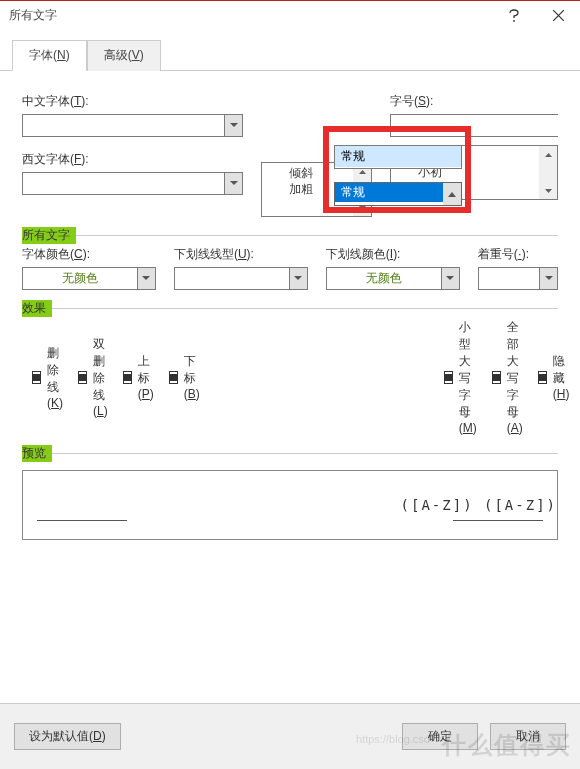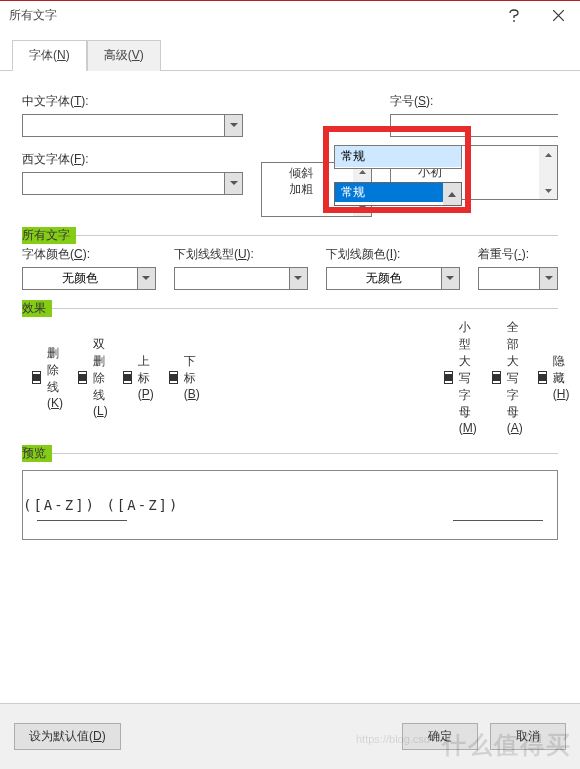--- a/index.html
+++ b/index.html
@@ -10,37 +10,37 @@
 .titlebar .btn svg { stroke: #333; fill: none; stroke-width: 1; }
 .tabs { display: flex; padding-left: 12px; border-bottom: 1px solid #ccc; margin-top: 10px; }
 .tab { padding: 6px 16px; border: 1px solid #ccc; border-bottom: none; background: #f0f0f0; color: #444; cursor: pointer; margin-bottom: -1px; }
 .tab.active { background: #fff; border-bottom: 1px solid #fff; }
 .content { padding: 22px 22px 10px; }
 .u { text-decoration: underline; }
 .row { display: flex; gap: 18px; margin-bottom: 6px; }
 .col { display: flex; flex-direction: column; }
 .label { color: #333; margin-bottom: 4px; }
 .combo { display: flex; height: 23px; }
-.combo input, .combo .val { flex: 1; border: 1px solid #7a7a7a; border-right: none; background: #fff; padding: 2px 6px; display: flex; align-items: center; color: #000000; min-width: 0; }
+.combo input, .combo .val { flex: 1; border: 1px solid #7a7a7a; border-right: none; background: #fff; padding: 2px 6px; display: flex; align-items: center; color: #4d7c0f; min-width: 0; }
 .combo .drop { width: 19px; border: 1px solid #7a7a7a; background: #e1e1e1; display: flex; align-items: center; justify-content: center; }
 .combo .drop svg { fill: #555; }
 .listbox { border: 1px solid #7a7a7a; background: #fff; height: 55px; display: flex; padding-left: 21px; }
 .listbox .items { flex: 1; padding: 2px 0; overflow: hidden; }
 .listbox .item { padding: 0 6px; line-height: 16px; color: #333; }
 .listbox .scroll { width: 18px; background: #f0f0f0; display: flex; flex-direction: column; }
 .sbtn { flex: 0 0 17px; background: #f0f0f0; display: flex; align-items: center; justify-content: center; }
 .sbtn svg { fill: #606060; }
 .fieldset { border-top: 1px solid #ccc; margin: 18px 0 8px; padding-top: 10px; position: relative; }
 .fieldset .legend { position: absolute; top: -9px; left: 0; background: #84cc16; padding-right: 6px; color: #333; }
 .checks { display: flex; gap: 60px; }
 .check-col { display: flex; gap: 11px; }
 .check { display: flex; align-items: center; gap: 6px; color: #333; }
 .check .box { width: 13px; height: 13px; border: 1px solid #333; display: flex; align-items: center; justify-content: center; }
 .check .box .sq { width: 7px; height: 7px; background: #333; }
-.preview-box { height: 70px; border: 1px solid #888; margin-top: 6px; display: flex; align-items: center; justify-content: flex-start; position: relative; }
+.preview-box { height: 70px; border: 1px solid #888; margin-top: 6px; display: flex; align-items: center; justify-content: flex-end; position: relative; }
 .preview-box .line { position: absolute; bottom: 18px; height: 1px; background: #555; width: 90px; }
 .preview-box .line.l { left: 14px; } .preview-box .line.r { right: 14px; }
 .preview-box .txt { font-size: 14px; color: #333; letter-spacing: 2px; font-family: monospace; }
 .footer { position: absolute; left: 0; right: 0; bottom: 0; height: 66px; border-top: 1px solid #ccc; background: #f0f0f0; display: flex; align-items: center; padding: 3px 14px; gap: 12px; }
 .btn-std { background: #e1e1e1; border: 1px solid #adadad; padding: 4px 14px; color: #333; cursor: pointer; min-width: 76px; text-align: center; }
 .spacer { flex: 1; }
 .highlight-box { position: absolute; border: 6px solid #e82b2b; pointer-events: none; }
 .style-sel { position: absolute; background: #fff; border: 1px solid #7a7a7a; }
 .style-sel .val2 { padding: 2px 6px; background: #cde8ff; color: #000; }
 .style-dd { position: absolute; background: #fff; border: 1px solid #666; display: flex; }

